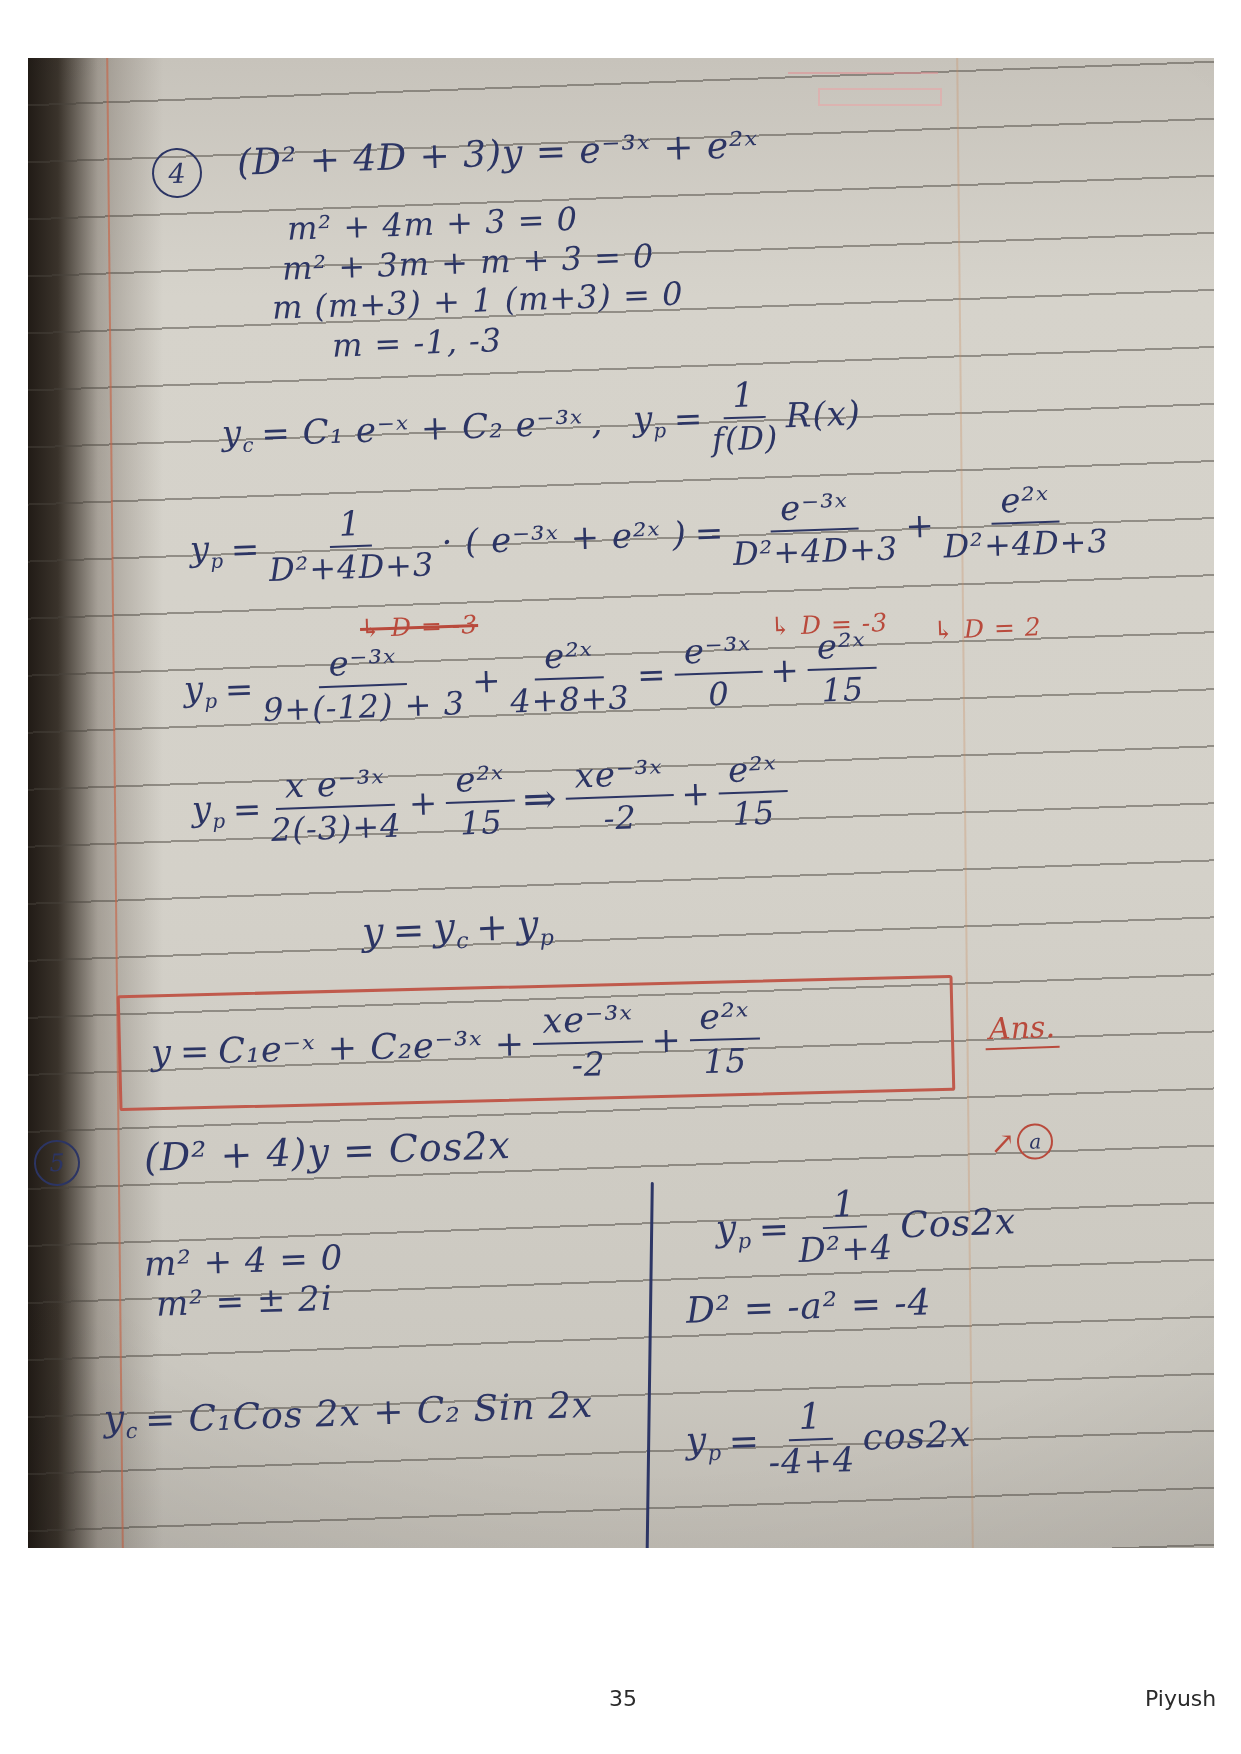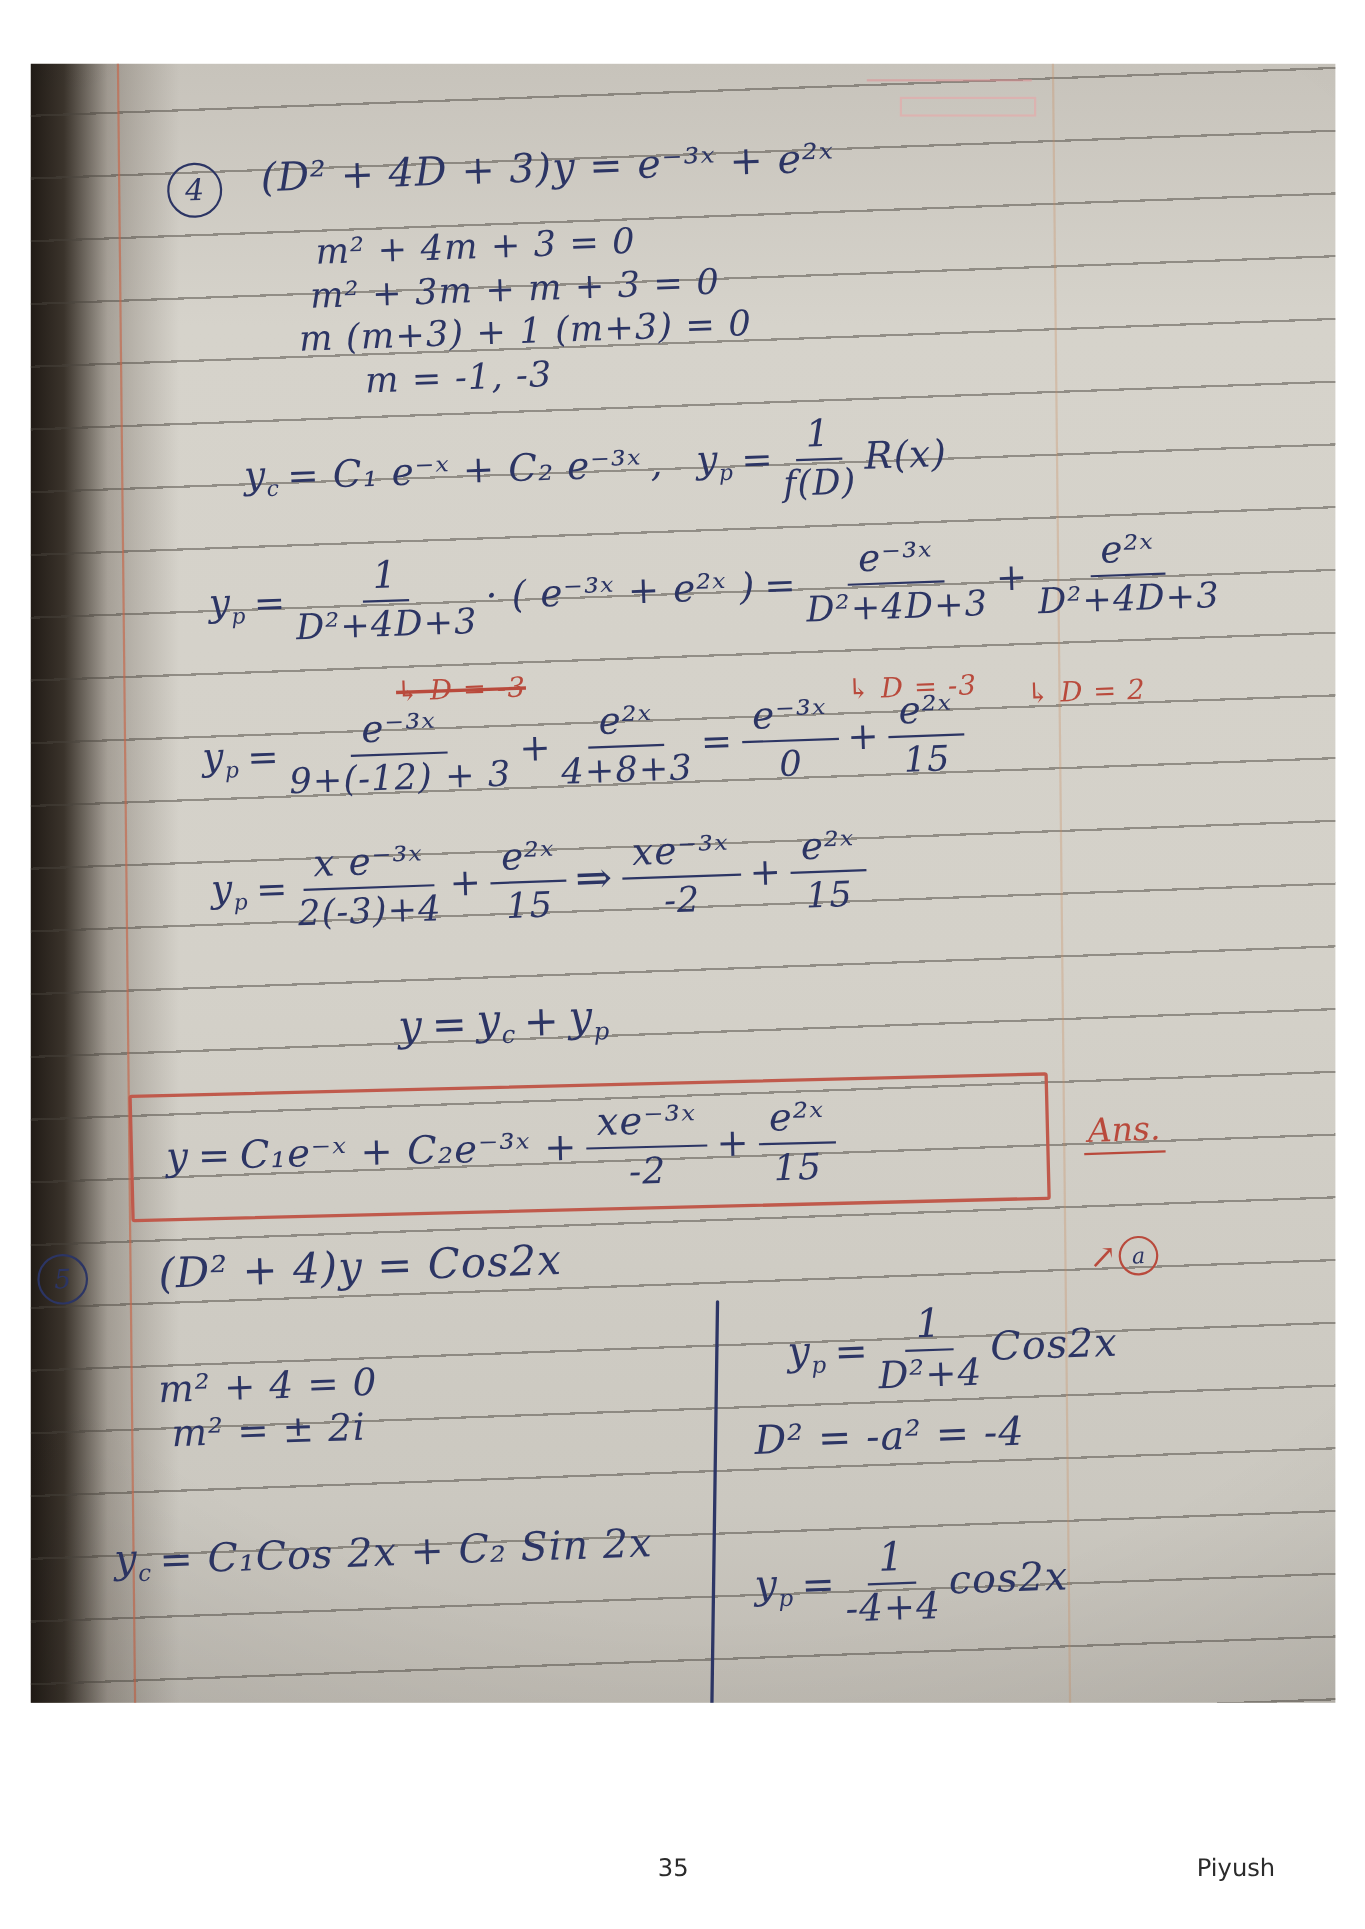--- a/index.html
+++ b/index.html
@@ -65,24 +65,24 @@
   .answer-box .hwin > span{margin:0 4px;}
   .ans-label{position:absolute;left:957px;top:952px;color:#b94a3c;font-size:30px;
     font-style:italic;border-bottom:2.5px solid #b94a3c;transform:rotate(-2deg);padding:0 4px 2px;}
   .corner-a{position:absolute;left:962px;top:1066px;display:flex;align-items:center;transform:rotate(-2deg);}
   .corner-a .arr{color:#b94a3c;font-size:30px;margin-right:2px;}
   .corner-a .ca{display:inline-flex;align-items:center;justify-content:center;
     width:32px;height:32px;border:2.5px solid #b94a3c;border-radius:50%;
     color:#2c3564;font-size:20px;font-style:italic;}
   
   .footer-num,.footer-author{
-    position:absolute;font-family:"DejaVu Sans",sans-serif;font-size:22px;color:#2b2b2b;
+    position:absolute;font-family:"DejaVu Sans",sans-serif;font-size:22px;color:#2b2b2b;margin-left:11px;
   }
   .footer-num{left:598px;top:1686px;}
-  .footer-author{left:1088px;top:1686px;}
+  .footer-author{left:1134px;top:1686px;}
   .f36{font-size:36px;} .f38{font-size:38px;} .f34{font-size:34px;}
   .arrowbig{font-size:40px;}
 </style>
 </head>
 <body>
 
 <div class="photo">
   <div class="rules"></div>
   <div class="margin-line"></div>
   <div class="margin-line2"></div>

